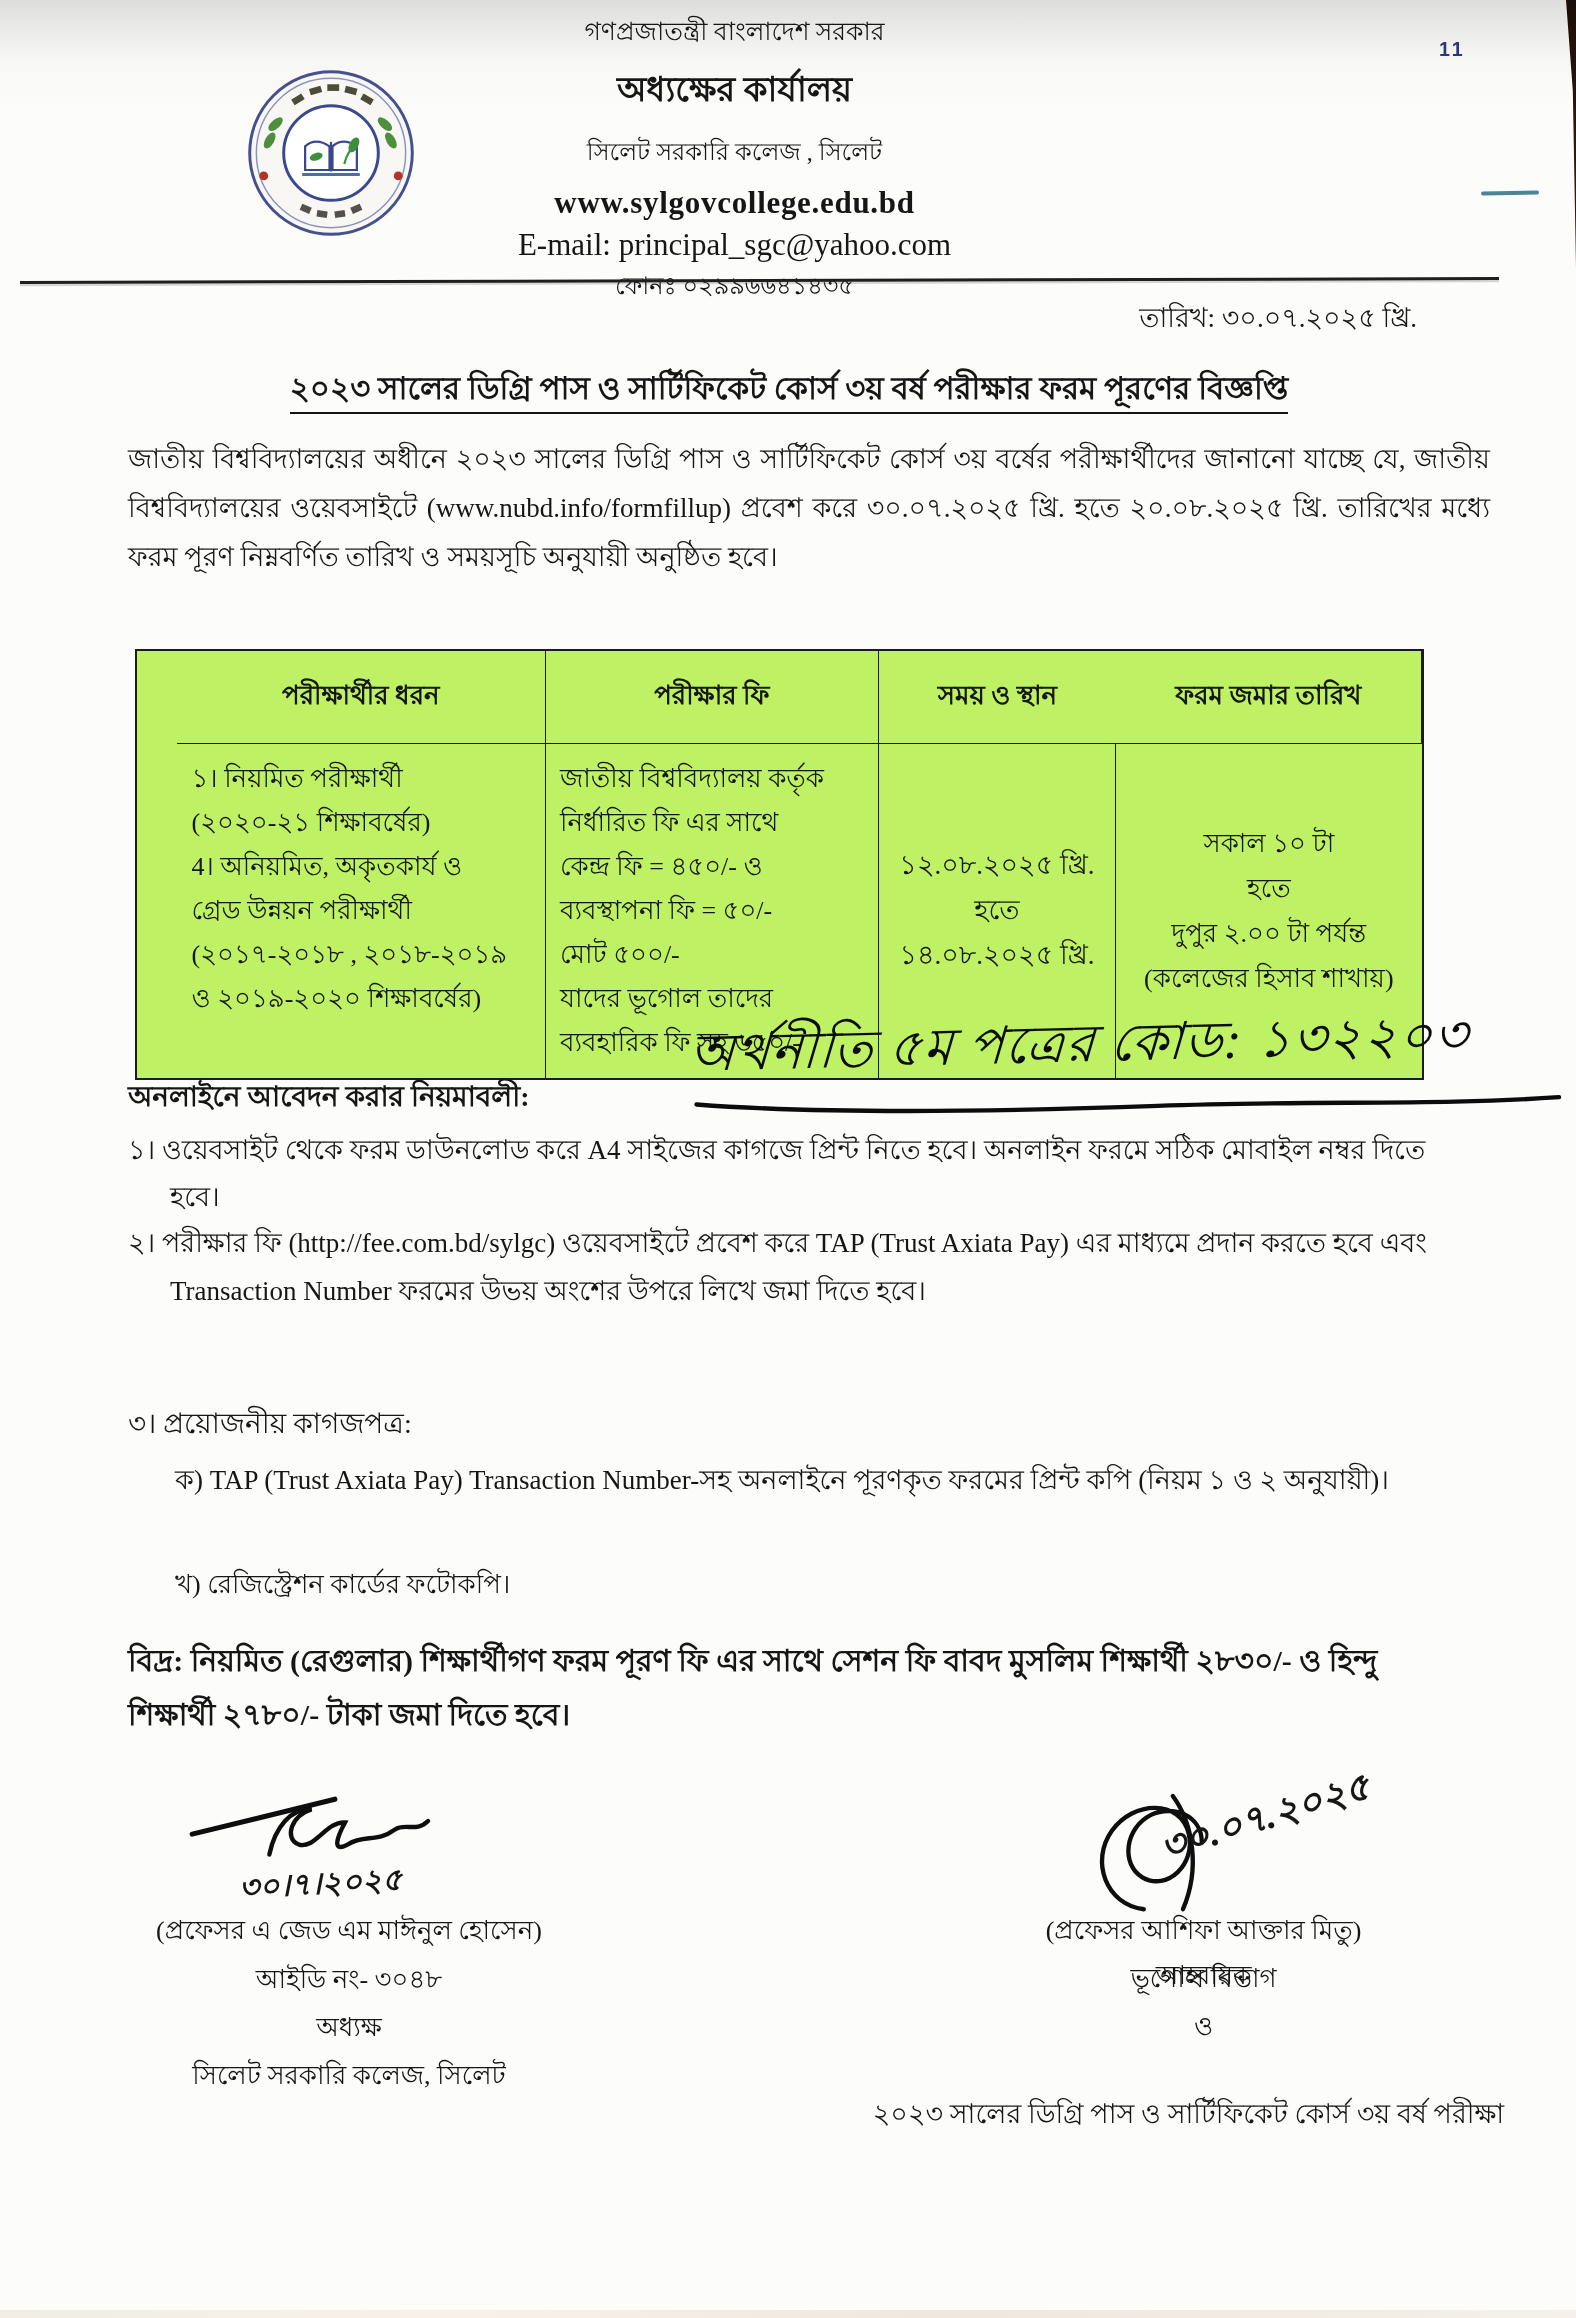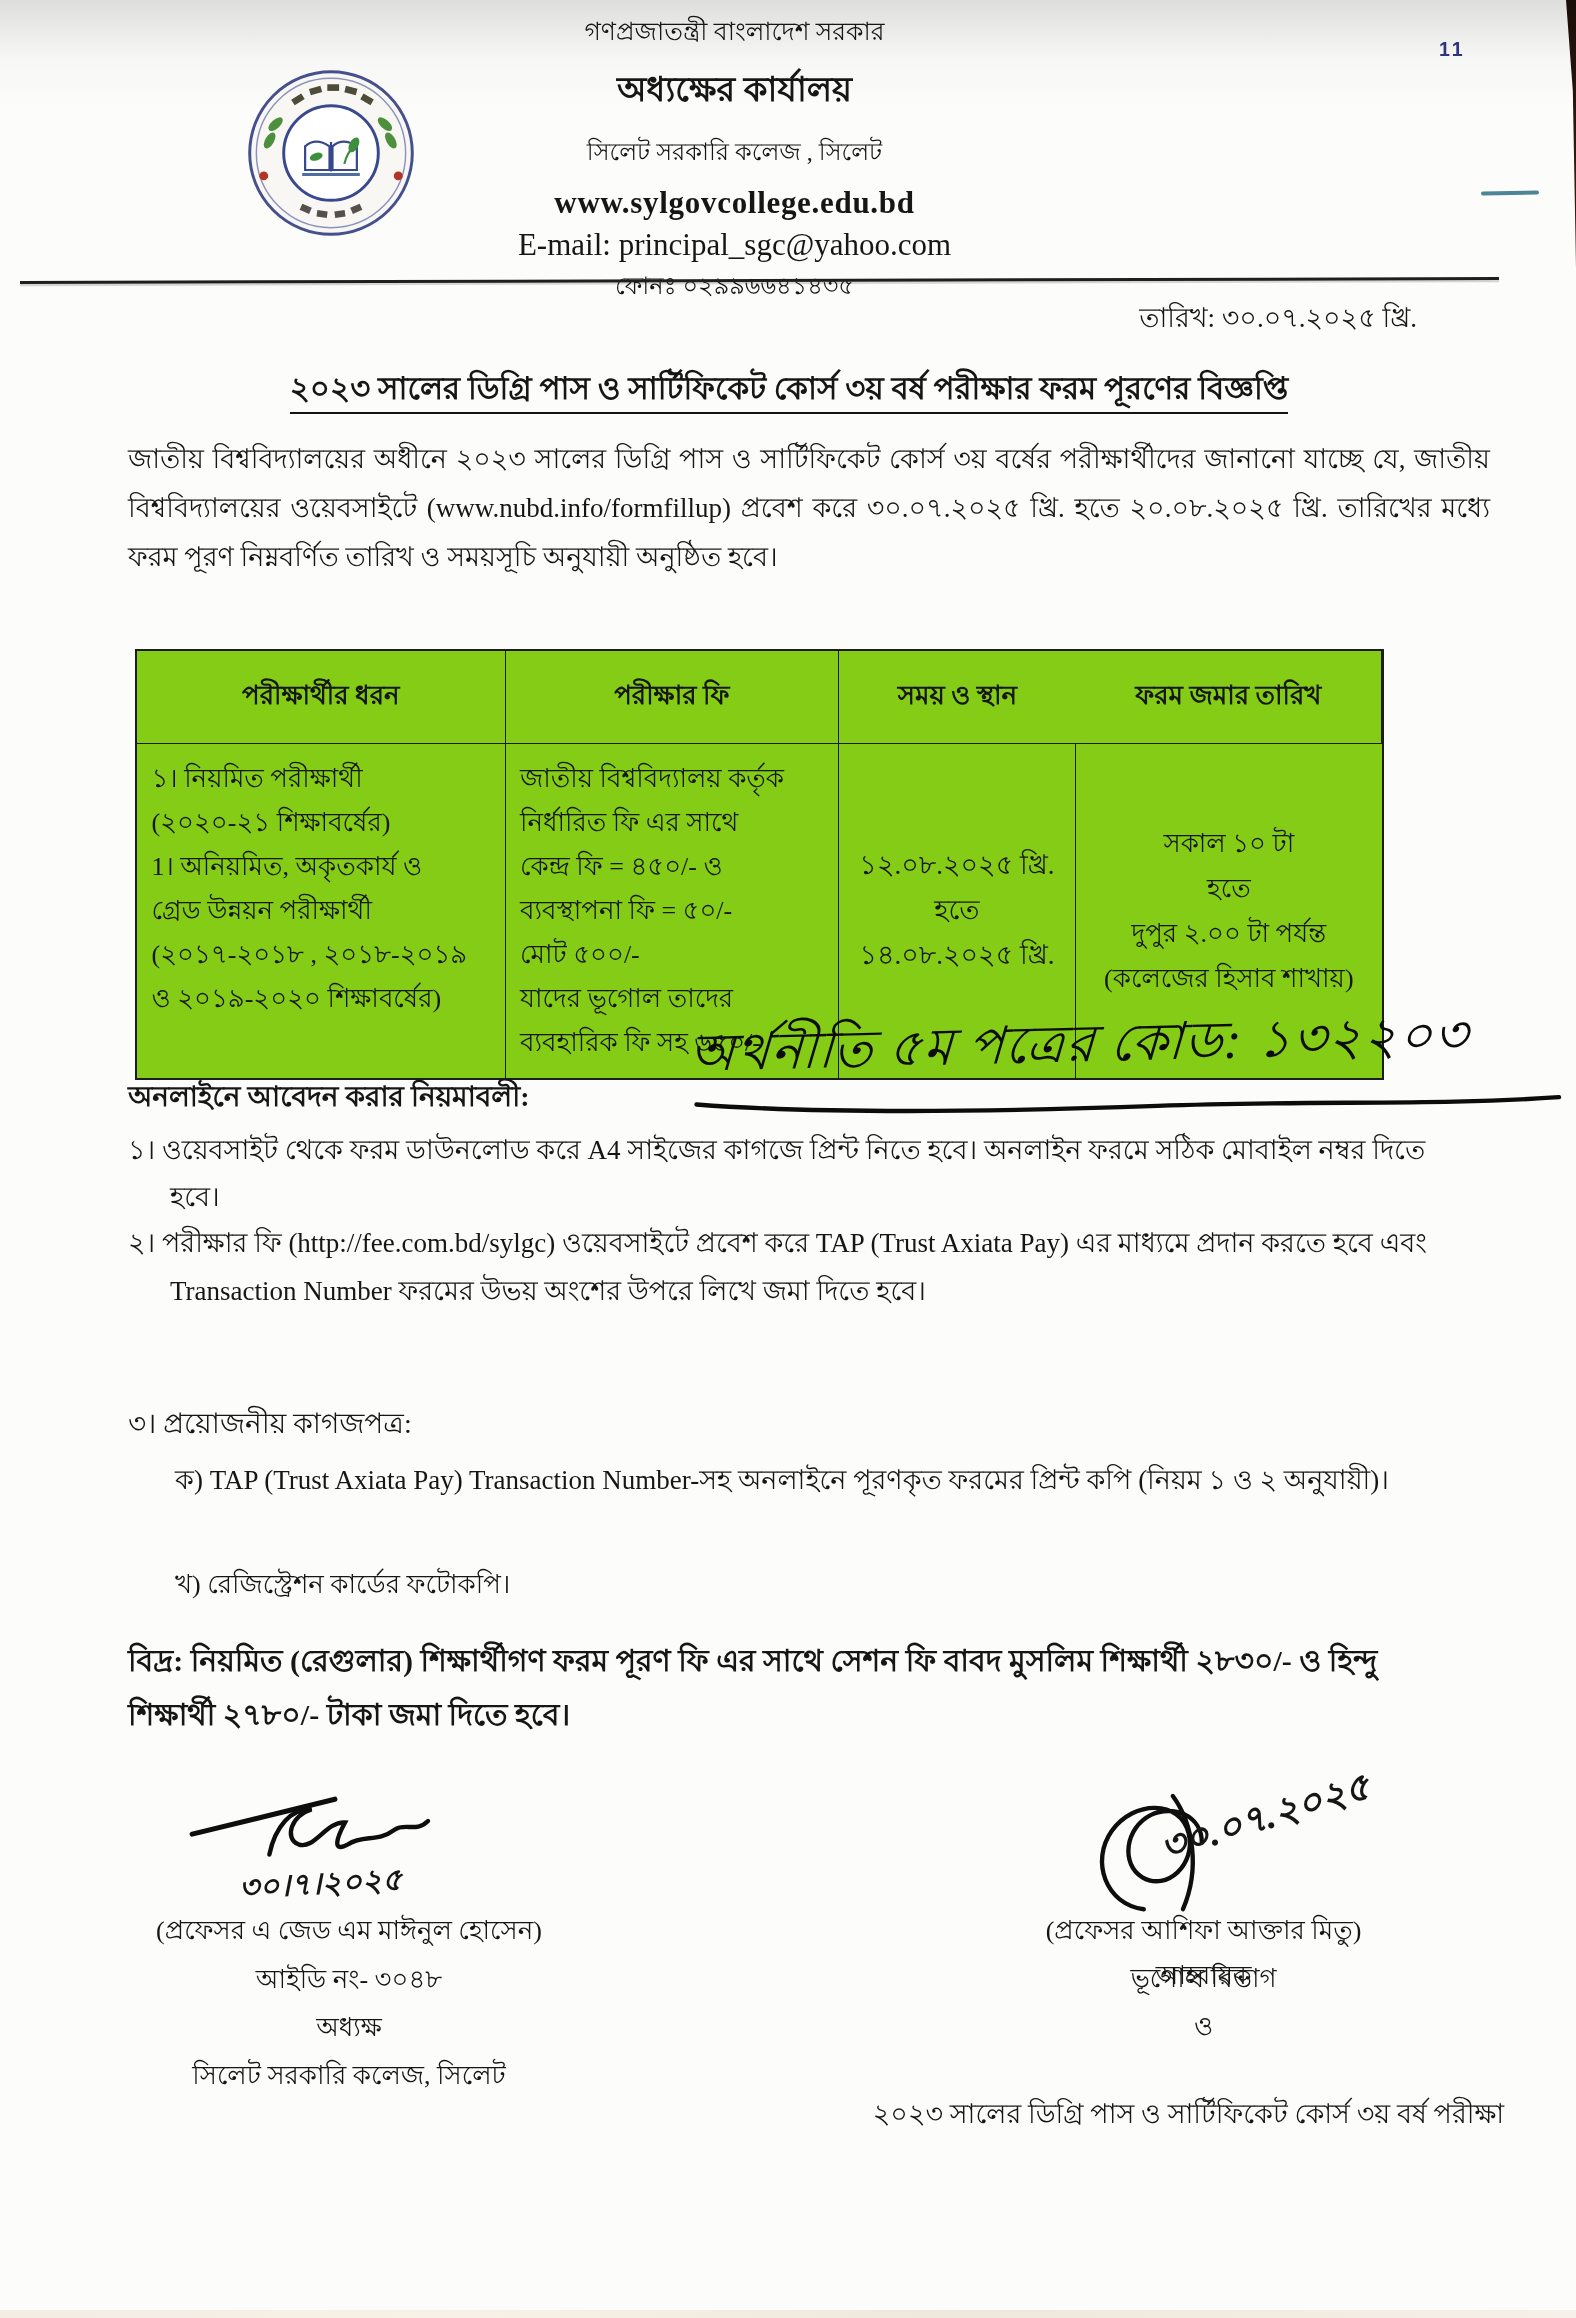--- a/index.html
+++ b/index.html
@@ -34,21 +34,21 @@
     transform:rotate(-0.15deg);box-shadow:0 2.2px 0 rgba(40,40,40,.18);}
   .date-line{right:160px;top:297px;font-size:27px;}
   
   .title{left:87px;top:364px;width:1404px;text-align:center;
     font-size:31px;font-weight:700;}
   .title span{border-bottom:2.2px solid #141414;padding-bottom:5.8px;}
   .intro{left:128px;top:435px;width:1362px;font-size:27px;line-height:49px;
     text-align:justify;}
   
   .fee-table{left:135px;top:649px;width:1245px;border:2.2px solid #1c1c1c;
-    display:grid;grid-template-columns:29.6% 26.8% 19% 24.6%;background:#84cc16;}
+    display:grid;grid-template-columns:29.6% 26.8% 19% 24.6%;background:#bef264;padding-left:40px;}
   .th{border-right:1.5px solid #1c1c1c;border-bottom:1.5px solid #1c1c1c;
     min-height:93px;display:flex;align-items:center;justify-content:center;
     text-align:center;font-size:26px;font-weight:600;padding:4.4px 10.2px;box-sizing:border-box;}
   .th.last,.td.last{border-right:none;}
   .td{border-right:1.5px solid #1c1c1c;min-height:297px;box-sizing:border-box;
     font-size:26px;padding:13px 14.5px;}
   .td-type div,.td-fee div{line-height:44px;}
   .td-date{display:flex;flex-direction:column;justify-content:center;
     align-items:center;text-align:center;font-size:27px;}
   .td-time{display:flex;flex-direction:column;justify-content:center;
@@ -164,21 +164,21 @@
 
   <div class="abs fee-table">
     <div class="th">পরীক্ষার্থীর ধরন</div>
     <div class="th">পরীক্ষার ফি</div>
     <div class="th last">সময় ও স্থান</div>
     <div class="th">ফরম জমার তারিখ</div>
 
     <div class="td td-type">
         <div>১। নিয়মিত পরীক্ষার্থী</div>
         <div>(২০২০-২১ শিক্ষাবর্ষের)</div>
-        <div>1। অনিয়মিত, অকৃতকার্য ও</div>
+        <div>4। অনিয়মিত, অকৃতকার্য ও</div>
         <div>গ্রেড উন্নয়ন পরীক্ষার্থী</div>
         <div>(২০১৭-২০১৮ , ২০১৮-২০১৯</div>
         <div>ও ২০১৯-২০২০ শিক্ষাবর্ষের)</div>
       </div>
     <div class="td td-fee">
         <div>জাতীয় বিশ্ববিদ্যালয় কর্তৃক</div>
         <div>নির্ধারিত ফি এর সাথে</div>
         <div>কেন্দ্র ফি = ৪৫০/- ও</div>
         <div>ব্যবস্থাপনা ফি = ৫০/-</div>
         <div>মোট ৫০০/-</div>

